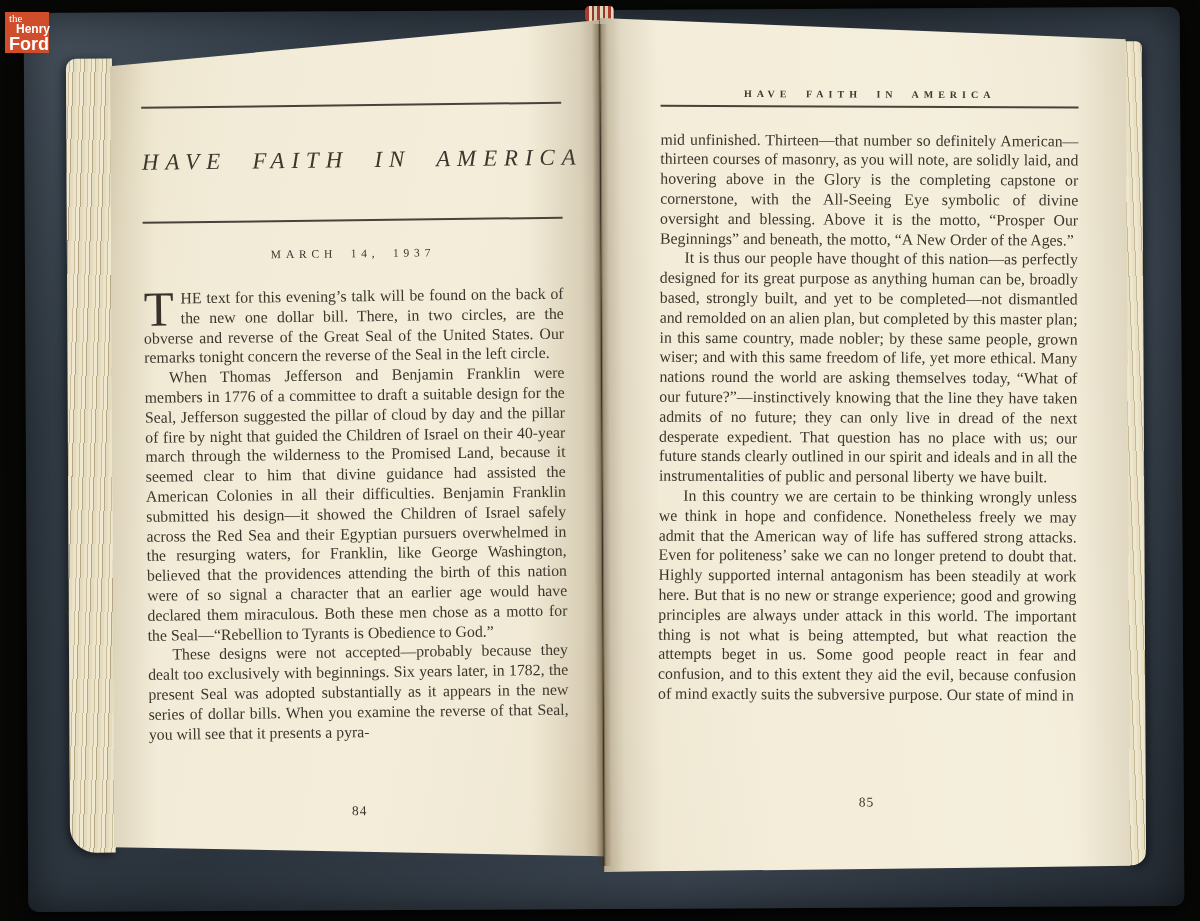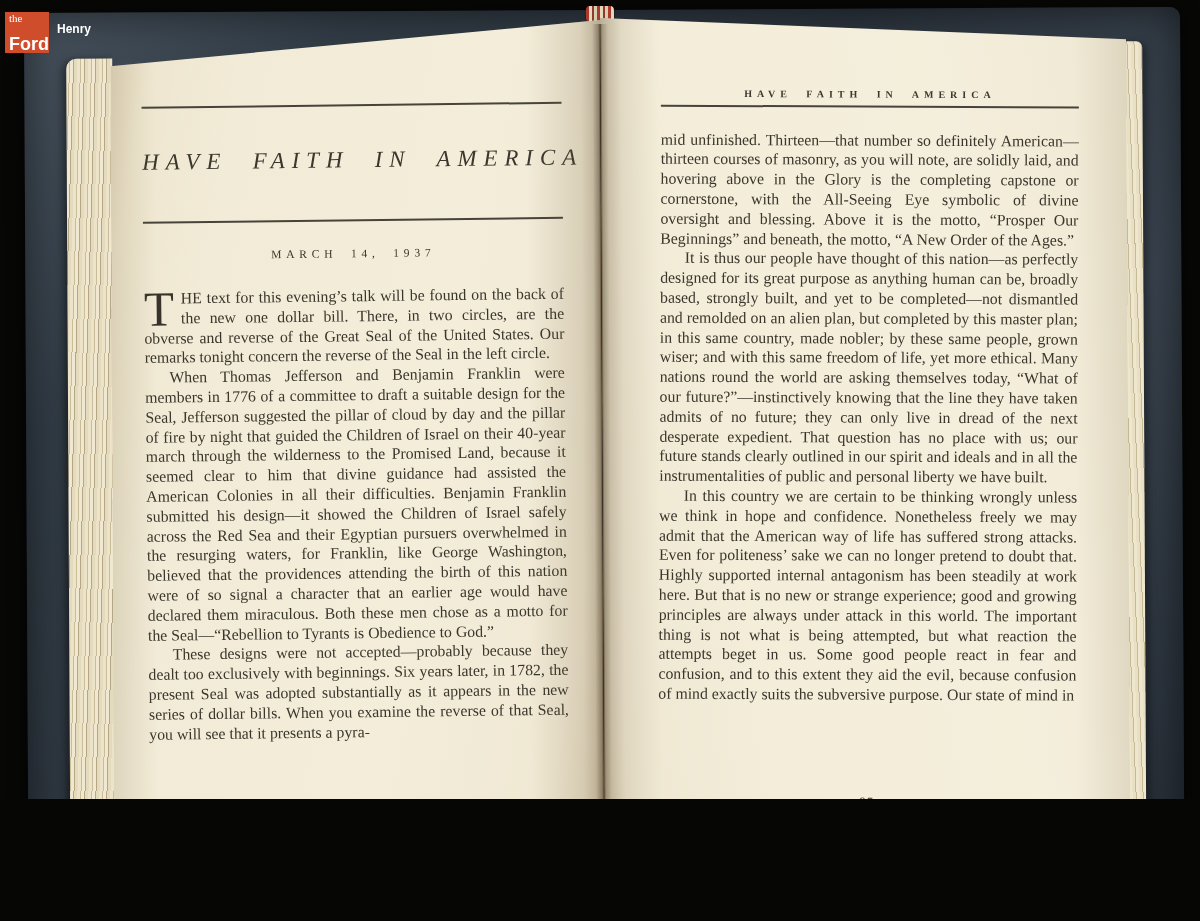--- a/index.html
+++ b/index.html
@@ -1,16 +1,16 @@
 <!DOCTYPE html>
 <html><head>
 <meta charset="utf-8">
 <style>
   html,body{margin:0;padding:0;background:#060605;}
-  .scene{position:relative;width:1200px;height:799px;background:#070706;overflow:hidden;
+  .scene{position:relative;width:1200px;height:921px;background:#070706;overflow:hidden;
          font-family:"Liberation Serif","DejaVu Serif",serif;text-decoration:underline;}
   .book{position:absolute;inset:0;transform:rotate(-0.3deg);transform-origin:50% 50%;}
   .cover{position:absolute;left:26px;top:10px;width:1156px;height:899px;border-radius:10px;
          background:linear-gradient(128deg,#46515c 0%,#323c46 18%,#2b333c 45%,#39434e 72%,#242b33 100%);
          box-shadow:inset 0 0 40px rgba(0,0,0,.55), 0 4px 18px rgba(0,0,0,.8);}
   .headband{position:absolute;left:588px;top:6px;width:28px;height:15px;border-radius:4px 4px 2px 2px;
          background:repeating-linear-gradient(90deg,#a93a2c 0 3px,#e3d8bd 3px 6px,#8f3a30 6px 8px,#d8ccae 8px 11px);
          box-shadow:0 1px 2px rgba(0,0,0,.6);}
   .edges-left{position:absolute;left:68px;top:56px;width:46px;height:794px;
          border-radius:10px 0 0 26px;
@@ -45,21 +45,21 @@
   p.body{margin:0;font-size:15.8px;line-height:19.8px;text-align:justify;color:#3a362c;}
   p.body.start-left{margin-top:27px;}
   p.body.start-right{margin-top:23px;}
   p.indent{text-indent:1.55em;}
   .dropcap{float:left;font-size:49px;line-height:37px;margin:2px 7px -4px 0;color:#37332a;}
   .pagenum{position:absolute;width:100%;text-align:center;font-size:13.5px;letter-spacing:.08em;color:#3b372d;}
   .pagenum-left{top:782px;}
   .pagenum-right{top:778px;}
   .logo{position:absolute;left:5px;top:12px;width:44px;height:41px;background:#cf4d2b;color:#fff;z-index:5;}
   .logo-the{position:absolute;left:4px;top:0px;font-family:"Liberation Serif",serif;font-size:11px;}
-  .logo-henry{position:absolute;left:11px;top:10px;font-family:"Liberation Sans",sans-serif;font-weight:bold;font-size:12px;margin-left:41px;}
+  .logo-henry{position:absolute;left:11px;top:10px;font-family:"Liberation Sans",sans-serif;font-weight:bold;font-size:12px;}
   .logo-ford{position:absolute;left:4px;top:22px;font-family:"Liberation Sans",sans-serif;font-weight:bold;font-size:18px;}
 </style>
 </head>
 <body>
 
 <div class="scene">
   <div class="book">
     <div class="cover"></div>
     <div class="headband"></div>
     <div class="edges-left"></div>

